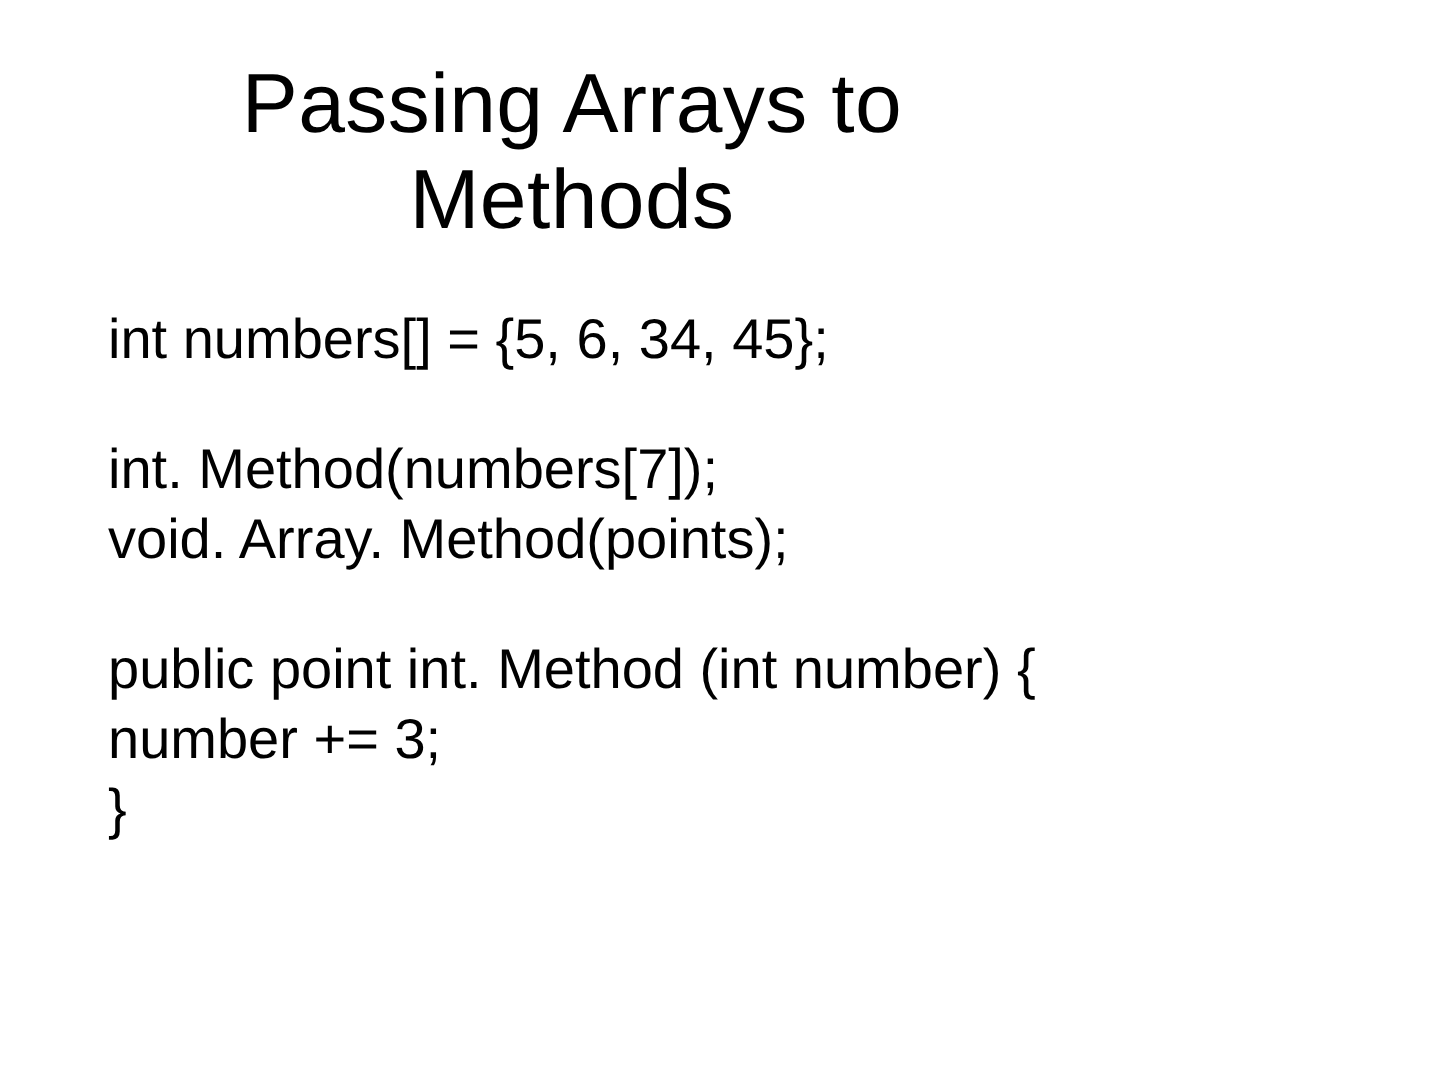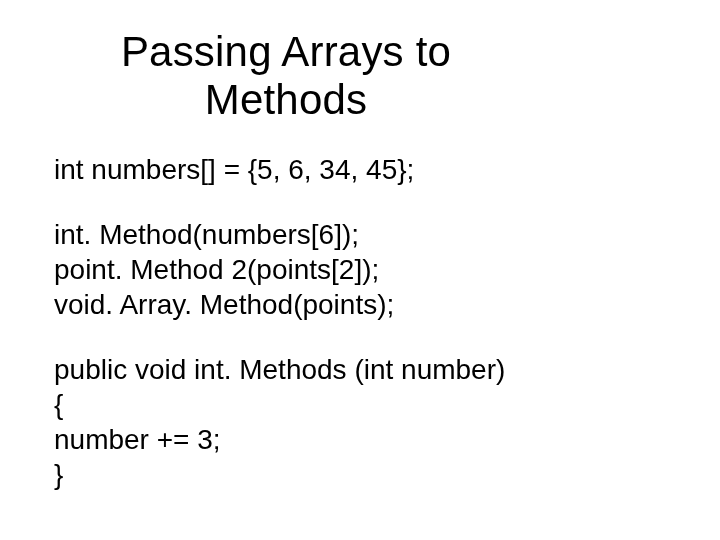--- a/index.html
+++ b/index.html
@@ -45,25 +45,24 @@
 <div class="slide">
   <h1 class="title">Passing Arrays to Methods</h1>
 
   <div class="body-text">
 
     <div class="block">
       <p>int numbers[] = {5, 6, 34, 45};</p>
     </div>
 
     <div class="block">
-      <p>int. Method(numbers[6]);</p>
-      <p>point. Method 2(points[2]);</p>
+      <p>int. Method(numbers[7]);</p>
       <p>void. Array. Method(points);</p>
     </div>
 
     <div class="block">
-      <p>public void int. Methods (int number) {</p>
+      <p>public point int. Method (int number) {</p>
       <p class="indent">number += 3;</p>
       <p>}</p>
     </div>
 
   </div>
 </div>
 
 </body></html>

